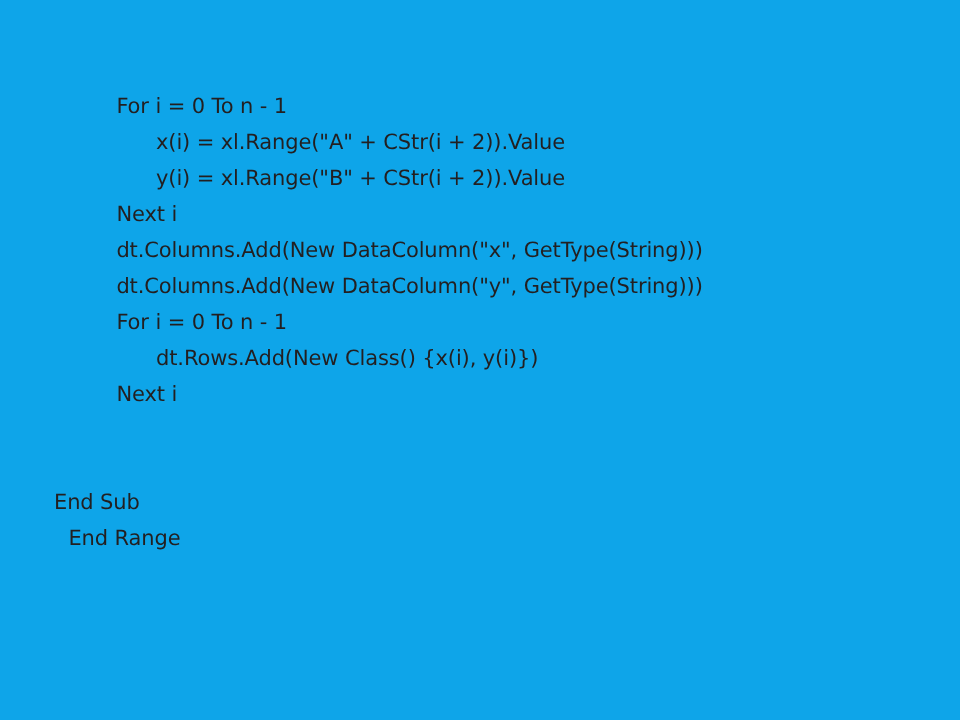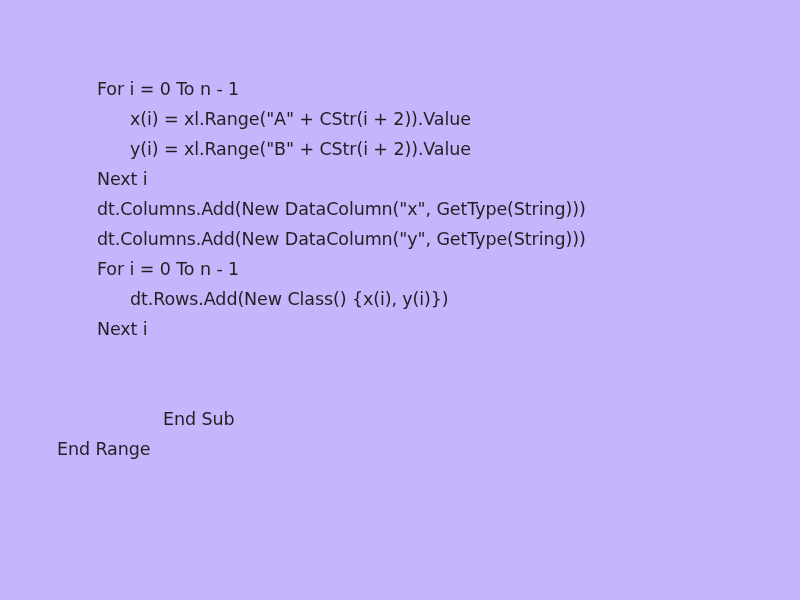--- a/index.html
+++ b/index.html
@@ -34,28 +34,28 @@
     height: 30px;
     color: #231f20;
     white-space: pre;
     letter-spacing: -0.1px;
   }
   .code-line.blank {
     height: 30px;
   }
   
   .ind-0  { padding-left: 57px; }
-  .ind-1  { padding-left: 120px; margin-left: 43px; }
+  .ind-1  { padding-left: 45px; }
   .ind-2  { padding-left: 97px; }
   .ind-3  { padding-left: 130px; }
 </style>
 </head>
 <body>
 
-<div id="slide" style="background: #c4b5fd;">
+<div id="slide" style="background: #0ea5e9;">
   <div id="code-block">
       <div class="code-line ind-2" style="color: rgb(35, 31, 32);">For i = 0 To n - 1</div>
       <div class="code-line ind-3" style="color: rgb(35, 31, 32);">x(i) = xl.Range("A" + CStr(i + 2)).Value</div>
       <div class="code-line ind-3" style="color: rgb(35, 31, 32);">y(i) = xl.Range("B" + CStr(i + 2)).Value</div>
       <div class="code-line ind-2" style="color: rgb(35, 31, 32);">Next i</div>
       <div class="code-line ind-2" style="color: rgb(35, 31, 32);">dt.Columns.Add(New DataColumn("x", GetType(String)))</div>
       <div class="code-line ind-2" style="color: rgb(35, 31, 32);">dt.Columns.Add(New DataColumn("y", GetType(String)))</div>
       <div class="code-line ind-2" style="color: rgb(35, 31, 32);">For i = 0 To n - 1</div>
       <div class="code-line ind-3" style="color: rgb(35, 31, 32);">dt.Rows.Add(New Class() {x(i), y(i)})</div>
       <div class="code-line ind-2" style="color: rgb(35, 31, 32);">Next i</div>

